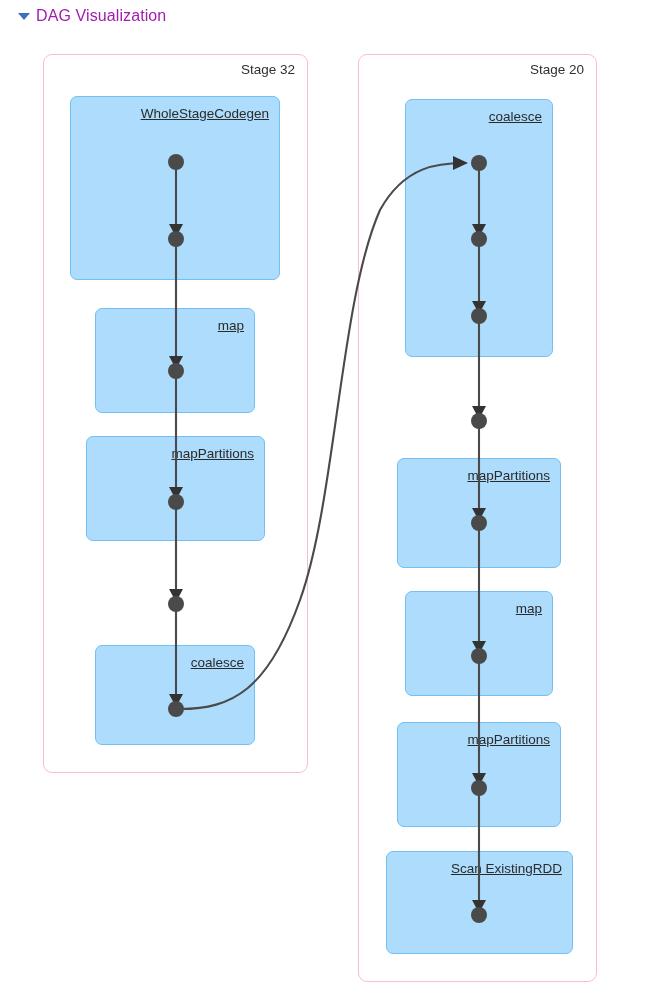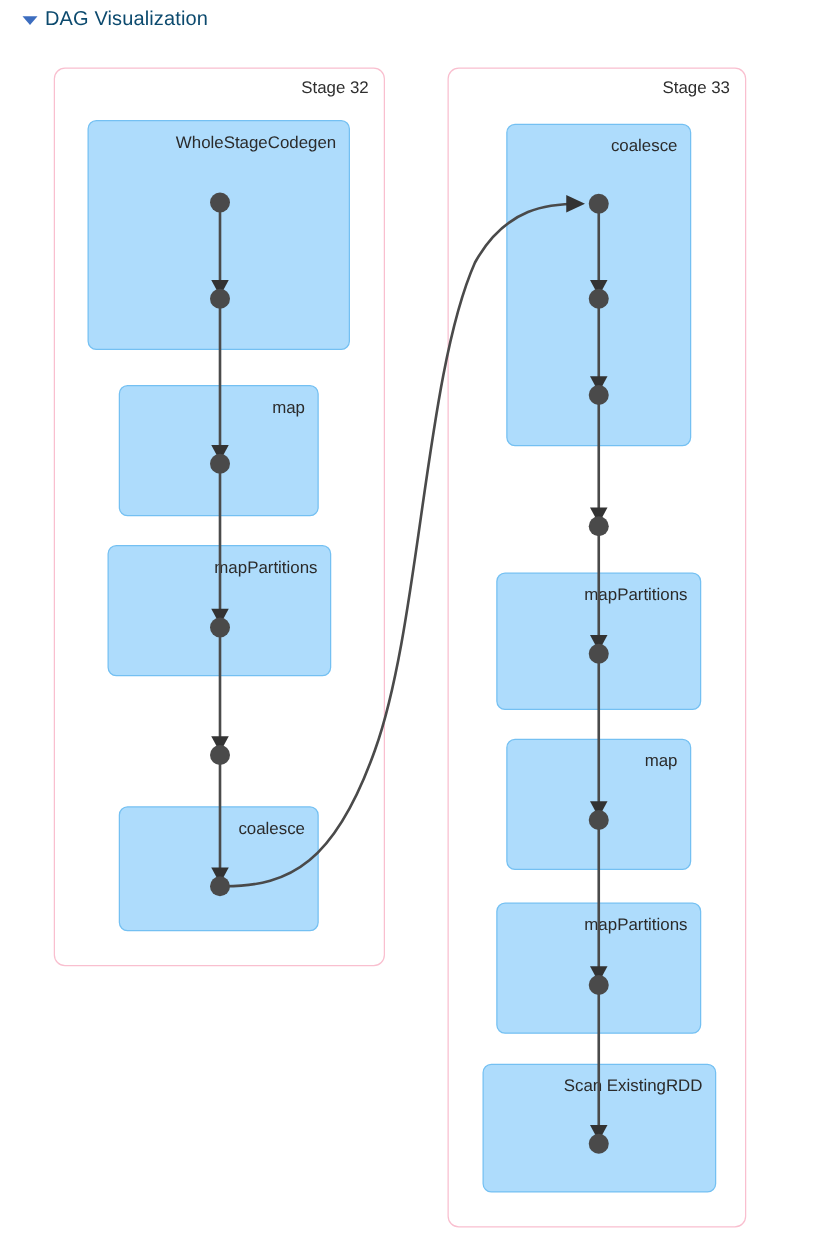--- a/index.html
+++ b/index.html
@@ -27,21 +27,21 @@
   #dag-header .caret {
     width: 0;
     height: 0;
     border-left: 6px solid transparent;
     border-right: 6px solid transparent;
     border-top: 7px solid #3c6dbf;
     margin-top: 2px;
   }
   #dag-header .title {
     font-size: 16px;
-    color: #0c4a6e;
+    color: #a21caf;
     letter-spacing: 0.1px;
     line-height: 19px;
   }
   #dag-canvas {
     position: absolute;
     left: 0;
     top: 0;
     width: 659px;
     height: 736px;
   }
@@ -68,20 +68,21 @@
     box-sizing: border-box;
   }
   .rdd-label {
     position: absolute;
     right: 10px;
     top: 9px;
     font-size: 13.5px;
     color: #2b2b2b;
     white-space: nowrap;
     pointer-events: none;
+    text-decoration: underline;
   }
   svg.edges {
     position: absolute;
     left: 0;
     top: 0;
     width: 659px;
     height: 1004px;
     pointer-events: none;
   }
   svg.edges path, svg.edges line {
@@ -114,21 +115,21 @@
     <div class="rdd-box" style="left: 95px; top: 308px; width: 160px; height: 105px;">
       <div class="rdd-label">map</div>
     </div>
     <div class="rdd-box" style="left: 86px; top: 436px; width: 179px; height: 105px;">
       <div class="rdd-label">mapPartitions</div>
     </div>
     <div class="rdd-box" style="left: 95px; top: 645px; width: 160px; height: 100px;">
       <div class="rdd-label">coalesce</div>
     </div>
     <div class="stage-box" style="left: 358px; top: 54px; width: 239px; height: 928px;">
-      <div class="stage-label">Stage 33</div>
+      <div class="stage-label">Stage 20</div>
     </div>
     <div class="rdd-box" style="left: 405px; top: 99px; width: 148px; height: 258px;">
       <div class="rdd-label">coalesce</div>
     </div>
     <div class="rdd-box" style="left: 397px; top: 458px; width: 164px; height: 110px;">
       <div class="rdd-label">mapPartitions</div>
     </div>
     <div class="rdd-box" style="left: 405px; top: 591px; width: 148px; height: 105px;">
       <div class="rdd-label">map</div>
     </div>

